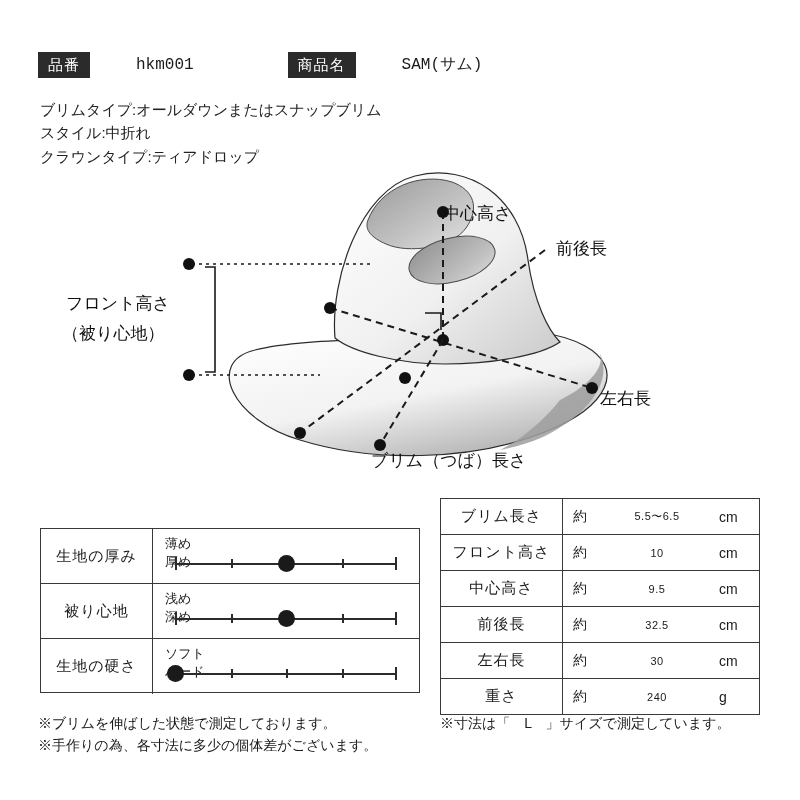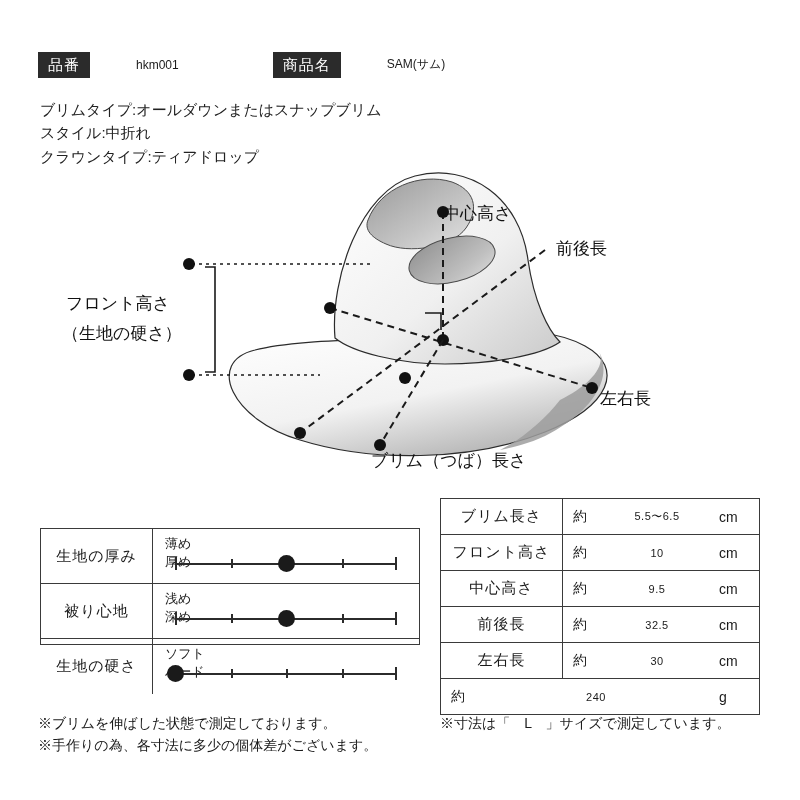--- a/index.html
+++ b/index.html
@@ -28,24 +28,25 @@
   .hdr-label {
     background: #2b2b2b;
     color: #ffffff;
     font-size: 15px;
     letter-spacing: 1px;
     padding: 3px 10px 4px 10px;
     display: flex; align-items: center;
     line-height: 1;
   }
   .hdr-value {
-    font-size: 12px;
+    font-size: 16px;
     padding: 3px 10px 4px 12px;
     display: flex; align-items: center;
     color: #1a1a1a;
+    font-family: Liberation Mono, monospace;
   }
   .hdr-gap { width: 16px; }
 
   
   .spec-lines {
     position: absolute;
     left: 40px; top: 98px;
     font-size: 15px;
     line-height: 1.55;
     color: #222;
@@ -66,21 +67,21 @@
     color: #111;
     white-space: nowrap;
     line-height: 1.25;
   }
   .dia-label.big { font-size: 17px; }
 
   
   .slider-box {
     position: absolute;
     left: 40px; top: 528px;
-    width: 380px; height: 117px;
+    width: 380px; height: 165px;
     border: 1px solid #3a3a3a;
   }
   .slider-row {
     display: flex;
     height: 55px;
     border-bottom: 1px solid #3a3a3a;
   }
   .slider-row:last-child { border-bottom: none; }
   .slider-name {
     width: 112px;
@@ -279,21 +280,21 @@
       <circle cx="189" cy="114" r="6" fill="#111"></circle>
       <circle cx="189" cy="225" r="6" fill="#111"></circle>
       <path d="M205,117 L215,117 L215,222 L205,222" fill="none" stroke="#1a1a1a" stroke-width="1.6"></path>
     </svg>
 
     <div class="dia-label big" style="left:443px; top:53px;">中心高さ</div>
     <div class="dia-label big" style="left:556px; top:88px;">前後長</div>
     <div class="dia-label big" style="left:600px; top:238px;">左右長</div>
     <div class="dia-label big" style="left:371px; top:300px;">ブリム（つば）長さ</div>
     <div class="dia-label big" style="left:66px; top:143px;">フロント高さ</div>
-    <div class="dia-label big" style="left:62px; top:173px;">（生地の硬さ）</div>
+    <div class="dia-label big" style="left:62px; top:173px;">（被り心地）</div>
   </div>
 
   <div class="slider-box">
 
     <div class="slider-row">
       <div class="slider-name">生地の厚み</div>
       <div class="slider-cell">
         <div class="slider-ends">
           <span>薄め</span>
           <span>厚め</span>
@@ -365,20 +366,21 @@
       <div class="meas-value">32.5</div>
       <div class="meas-unit">cm</div>
     </div>
     <div class="meas-row">
       <div class="meas-label">左右長</div>
       <div class="meas-approx">約</div>
       <div class="meas-value">30</div>
       <div class="meas-unit">cm</div>
     </div>
     <div class="meas-row">
+      <div class="meas-label">重さ</div>
       <div class="meas-approx">約</div>
       <div class="meas-value">240</div>
       <div class="meas-unit">g</div>
     </div>
   </div>
 
   <div class="notes-left">
     <div>※ブリムを伸ばした状態で測定しております。</div>
     <div>※手作りの為、各寸法に多少の個体差がございます。</div>
   </div>

